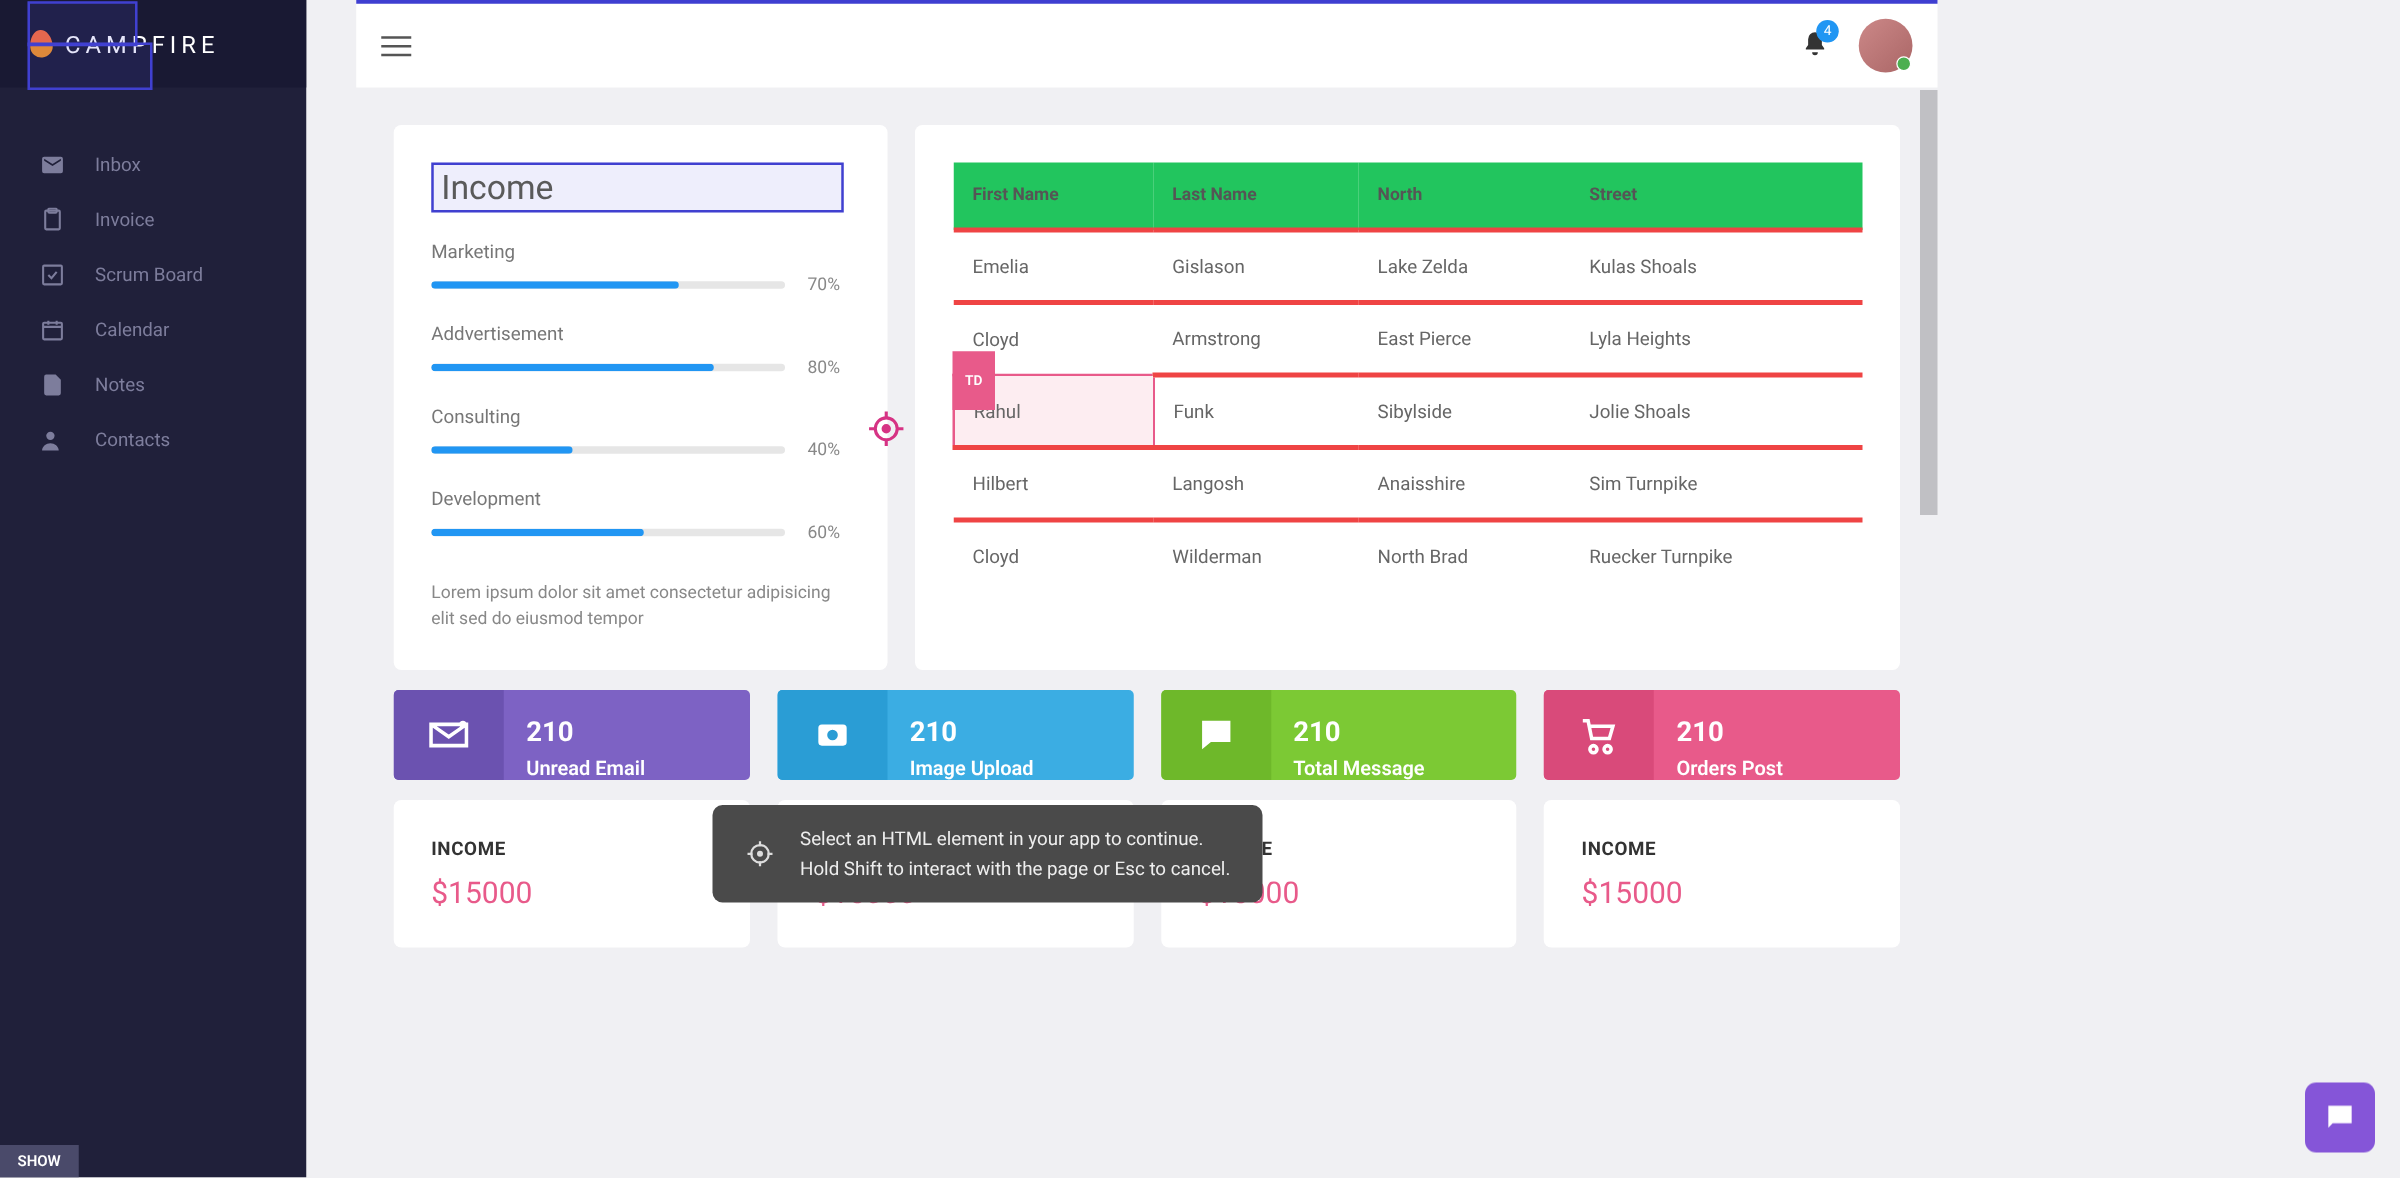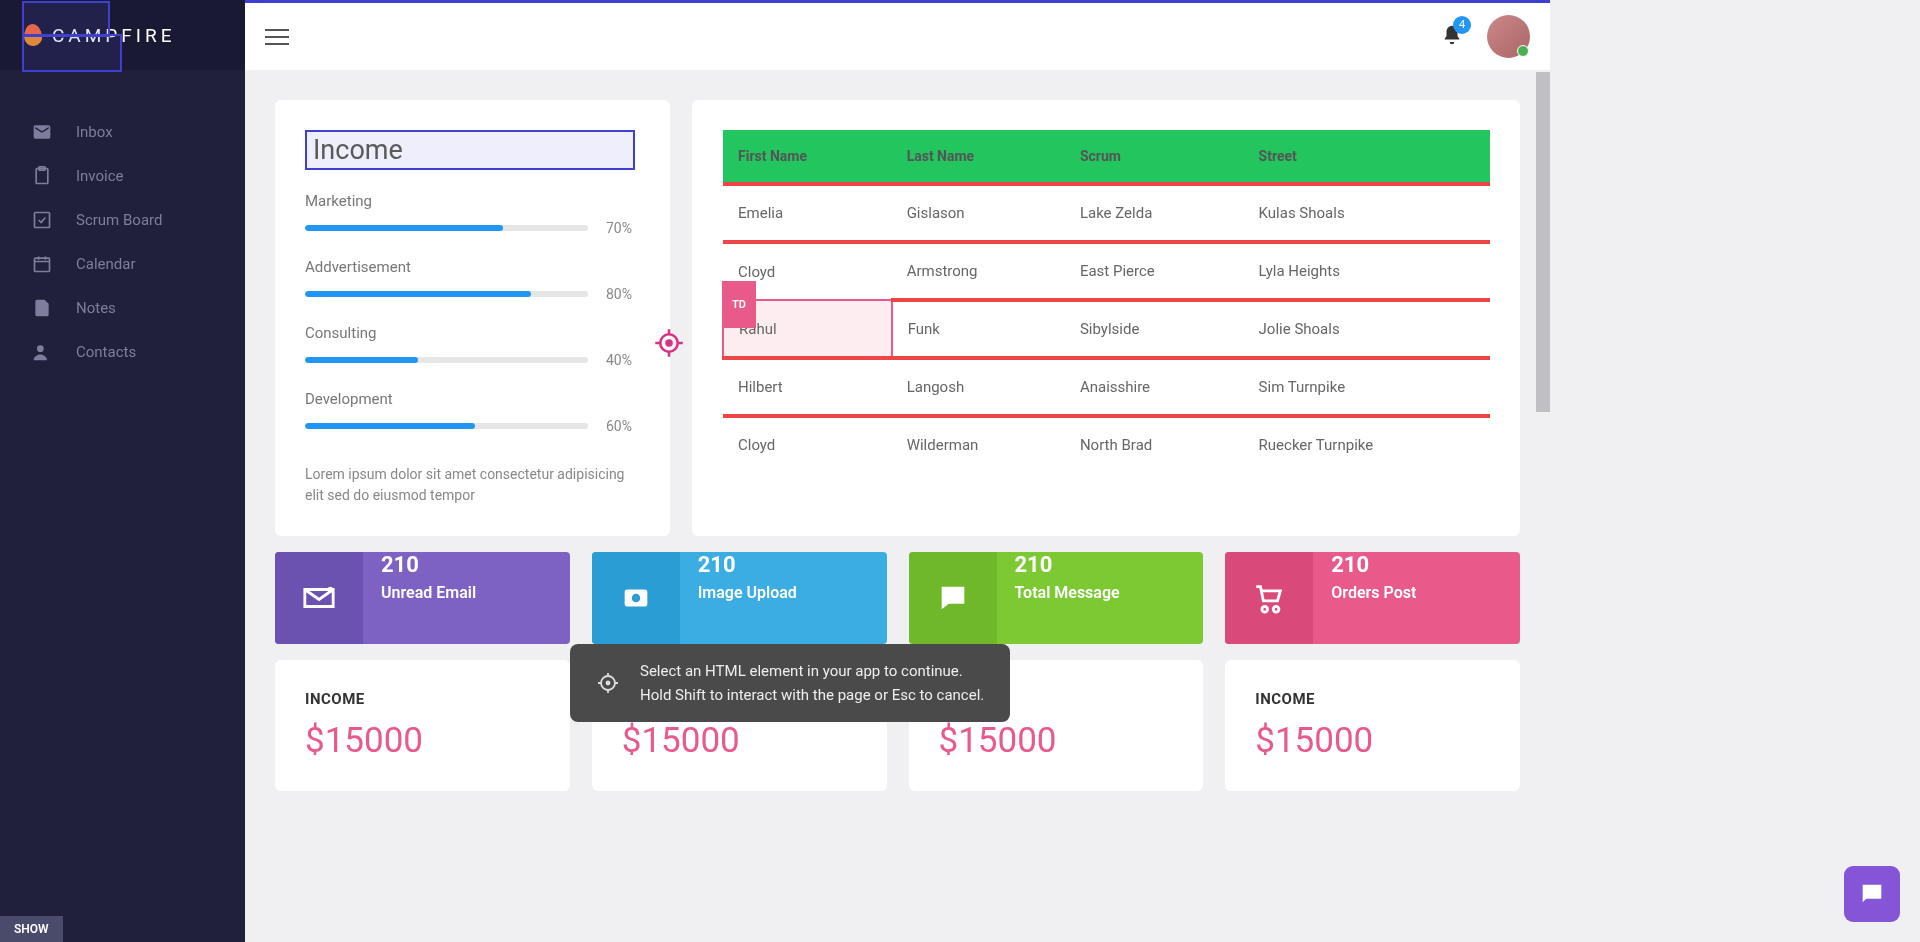--- a/index.html
+++ b/index.html
@@ -1,17 +1,17 @@
 <!DOCTYPE html>
 <html><head>
 <meta charset="utf-8">
 <style>
 * { box-sizing: border-box; margin: 0; padding: 0; }
 body { font-family: -apple-system, BlinkMacSystemFont, "Segoe UI", Roboto, sans-serif; background: #f0f0f3; overflow-x: hidden; }
-.app { display: flex; min-height: 942px; width: 1550px; position: relative; }
+.app { display: flex; min-height: 942px; width: 1550px; position: relative; gap: 40px; }
 .sidebar { width: 245px; background: #20203a; color: #8b8ba7; flex-shrink: 0; position: relative; }
 .logo { height: 70px; background: #191933; display: flex; align-items: center; padding: 0 24px; gap: 10px; }
 .flame { width: 18px; height: 22px; background: linear-gradient(#ff6b35 40%, #f7931e 60%); border-radius: 50% 50% 50% 50% / 60% 60% 40% 40%; transform: rotate(-5deg); }
 .logo-text { color: #fff; font-size: 19px; letter-spacing: 4px; font-weight: 400; }
 .nav { padding: 40px 8px; }
 .nav-item { display: flex; align-items: center; gap: 24px; padding: 12px 24px; cursor: pointer; font-size: 15px; color: #7d7d9c; position: relative; }
 .nav-item .icon { width: 20px; height: 20px; }
 .show-btn { position: absolute; bottom: 0; left: 0; background: #4a4a6a; color: #fff; padding: 6px 14px; font-size: 12px; font-weight: 600; cursor: pointer; }
 .main { flex: 1; background: #f0f0f3; display: flex; flex-direction: column; }
 .topbar { height: 70px; background: #fff; border-top: 3px solid #3f3fd1; display: flex; align-items: center; padding: 0 20px; justify-content: space-between; }
@@ -34,33 +34,33 @@
 .prog-fill { height: 100%; background: #2196f3; border-radius: 3px; }
 .prog-val { color: #888; font-size: 14px; width: 34px; }
 .income-footer { color: #888; font-size: 14px; margin-top: 30px; line-height: 1.5; }
 .table-card { flex: 1; padding: 30px; }
 .tbl { width: 100%; border-collapse: collapse; }
 .tbl th { background: #22c55e; text-align: left; padding: 18px 15px; color: #555; font-weight: 700; font-size: 14px; }
 .tbl td { padding: 18px 15px; color: #666; font-size: 15px; border-top: 4px solid #ef4444; }
 .tbl td.sel { background: #fdedf1; border: 2px solid #e85a8a; position: relative; }
 .td-tag { position: absolute; top: -20px; left: -2px; background: #e85a8a; color: #fff; font-size: 11px; padding: 17px 10px; font-weight: 600; }
 .stats { display: flex; gap: 22px; margin-bottom: 16px; }
-.stat { flex: 1; display: flex; align-items: flex-start; height: 92px; border-radius: 4px; overflow: hidden; }
+.stat { flex: 1; display: flex; align-items: flex-end; height: 72px; border-radius: 4px; overflow: hidden; }
 .stat-icon { width: 88px; display: flex; align-items: center; justify-content: center; height: 100%; }
 .stat-body { flex: 1; padding: 0 18px; color: #fff; }
 .stat-num { font-size: 22px; font-weight: 700; }
 .stat-label { font-size: 16px; font-weight: 600; margin-top: 6px; }
 .st-purple { background: #7d62c4; } .st-purple .stat-icon { background: #6b52b0; }
 .st-blue { background: #3bade3; } .st-blue .stat-icon { background: #2a9dd5; }
 .st-green { background: #7cc934; } .st-green .stat-icon { background: #6eb82a; }
 .st-pink { background: #e85a8a; } .st-pink .stat-icon { background: #d94a7a; }
 .row3 { display: flex; gap: 22px; }
 .mini { flex: 1; background: #fff; padding: 30px; border-radius: 6px; }
 .mini-title { font-weight: 700; color: #333; font-size: 15px; letter-spacing: 0.5px; }
-.mini-val { color: #e85a8a; font-size: 35px; font-weight: 400; margin-top: 12px; }
+.mini-val { color: #e85a8a; font-size: 24px; font-weight: 400; margin-top: 12px; }
 .crosshair { position: absolute; top: 228px; right: -14px; width: 30px; height: 30px; }
 .hint { position: absolute; left: 570px; top: 644px; background: #4a4a4a; color: #eee; padding: 15px 26px; border-radius: 8px; display: flex; align-items: center; gap: 20px; font-size: 15px; line-height: 1.6; }
 .chat-fab { position: fixed; bottom: 20px; right: 20px; width: 56px; height: 56px; background: #8555d8; border-radius: 9px; display: flex; align-items: center; justify-content: center; cursor: pointer; }
 .scrollbar { position: absolute; right: 0; top: 72px; width: 14px; height: 340px; background: #c0c0c4; }
 .inspect-box { position: absolute; border: 2px solid #4040d0; background: rgba(80,80,220,0.15); pointer-events: none; }
 </style>
 </head>
 <body>
 
 <div class="app">
@@ -183,21 +183,21 @@
             </div>
           <div class="income-footer">Lorem ipsum dolor sit amet consectetur adipisicing elit sed do eiusmod tempor</div>
         </div>
 
         <div class="card table-card">
           <table class="tbl">
             <thead>
                 <tr>
               <th>First Name</th>
               <th>Last Name</th>
-              <th>Scrum</th>
+              <th>North</th>
               <th>Street</th>
             </tr>
               </thead>
             <tbody id="tbody">
                 <tr>
                   <td>Emelia</td>
                   <td>Gislason</td>
                   <td>Lake Zelda</td>
                   <td>Kulas Shoals</td>
                 </tr>

